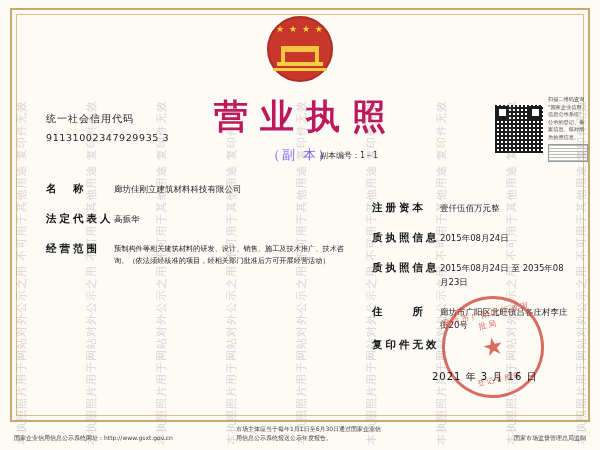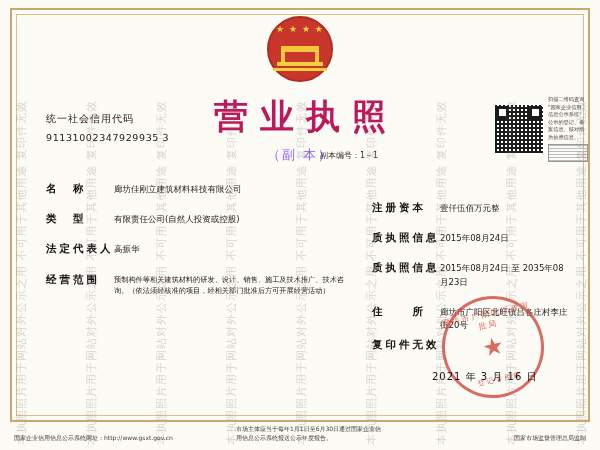--- a/index.html
+++ b/index.html
@@ -356,24 +356,20 @@
   <div class="qr"></div>
   <div class="qr-box"></div>
 
   <div class="code-label">统一社会信用代码</div>
   <div class="code-value">91131002347929935 3</div>
 
   <div class="fields-left">
     <div class="row">
       <div class="lbl">名　称</div>
       <div class="val">廊坊佳刚立建筑材料科技有限公司</div>
-    </div>
-    <div class="row">
-      <div class="lbl">类　型</div>
-      <div class="val">有限责任公司(自然人投资或控股)</div>
     </div>
     <div class="row">
       <div class="lbl">法定代表人</div>
       <div class="val">高振华</div>
     </div>
     <div class="row">
       <div class="lbl">经营范围</div>
       <div class="val small">预制构件等相关建筑材料的研发、设计、销售、施工及技术推广、技术咨询。（依法须经核准的项目，经相关部门批准后方可开展经营活动）</div>
     </div>
   </div>

